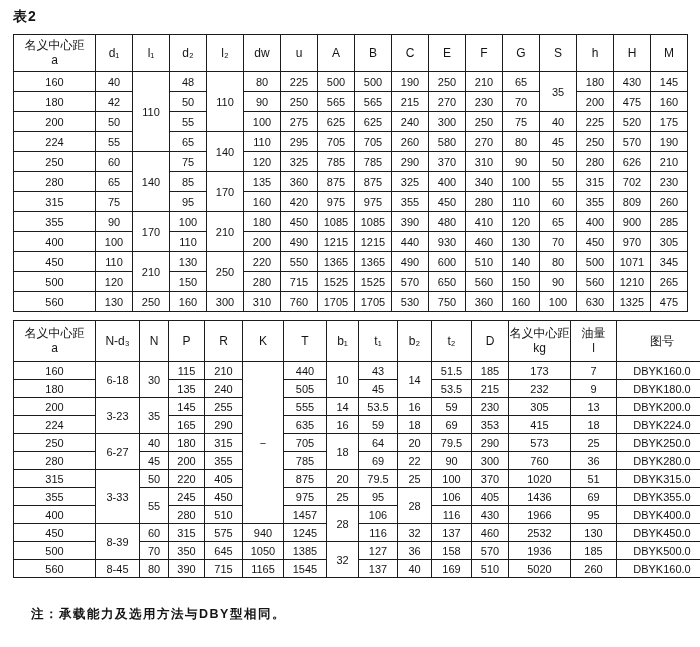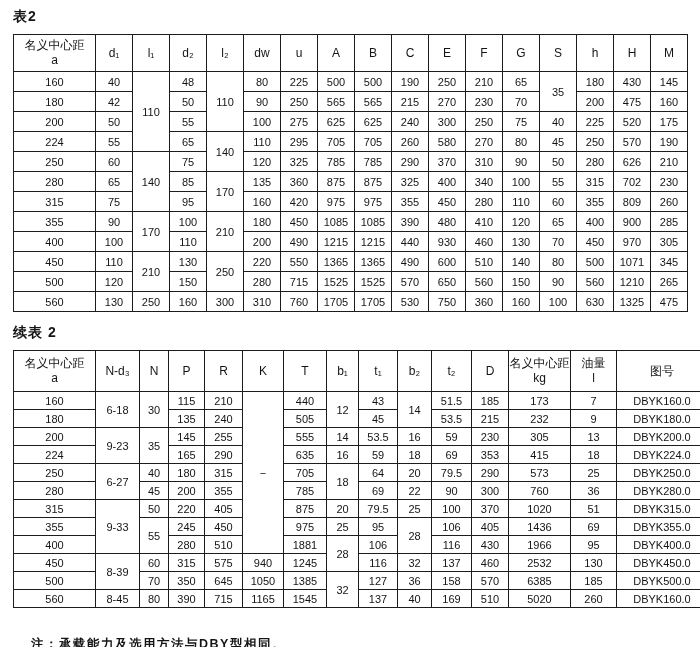--- a/index.html
+++ b/index.html
@@ -294,21 +294,20 @@
           <td>360</td>
           <td>160</td>
           <td>100</td>
           <td>630</td>
           <td>1325</td>
           <td>475</td>
         </tr>
       </tbody>
   </table>
 
-  <div class="tbl-title" style="margin-top:12px;">续表 2</div>
 
   <table class="t2">
     <colgroup>
       <col style="width:82px">
         <col style="width:44px">
         <col style="width:29px">
         <col style="width:36px">
       <col style="width:38px">
         <col style="width:41px">
         <col style="width:43px">
@@ -345,21 +344,21 @@
       </thead>
     <tbody>
         <tr>
           <td>160</td>
           <td rowspan="2">6-18</td>
           <td rowspan="2">30</td>
           <td>115</td>
           <td>210</td>
           <td rowspan="9">−</td>
           <td>440</td>
-          <td rowspan="2">12</td>
+          <td rowspan="2">10</td>
           <td>43</td>
           <td rowspan="2">14</td>
           <td>51.5</td>
           <td>185</td>
           <td>173</td>
           <td>7</td>
           <td>DBYK160.0</td>
         </tr>
         <tr>
           <td>180</td>
@@ -368,21 +367,21 @@
           <td>505</td>
           <td>45</td>
           <td>53.5</td>
           <td>215</td>
           <td>232</td>
           <td>9</td>
           <td>DBYK180.0</td>
         </tr>
         <tr>
           <td>200</td>
-          <td rowspan="2">9-23</td>
+          <td rowspan="2">3-23</td>
           <td rowspan="2">35</td>
           <td>145</td>
           <td>255</td>
           <td>555</td>
           <td>14</td>
           <td>53.5</td>
           <td>16</td>
           <td>59</td>
           <td>230</td>
           <td>305</td>
@@ -428,21 +427,21 @@
           <td>69</td>
           <td>22</td>
           <td>90</td>
           <td>300</td>
           <td>760</td>
           <td>36</td>
           <td>DBYK280.0</td>
         </tr>
         <tr>
           <td>315</td>
-          <td rowspan="3">9-33</td>
+          <td rowspan="3">3-33</td>
           <td>50</td>
           <td>220</td>
           <td>405</td>
           <td>875</td>
           <td>20</td>
           <td>79.5</td>
           <td>25</td>
           <td>100</td>
           <td>370</td>
           <td>1020</td>
@@ -461,21 +460,21 @@
           <td>106</td>
           <td>405</td>
           <td>1436</td>
           <td>69</td>
           <td>DBYK355.0</td>
         </tr>
         <tr>
           <td>400</td>
           <td>280</td>
           <td>510</td>
-          <td>1881</td>
+          <td>1457</td>
           <td rowspan="2">28</td>
           <td>106</td>
           <td>116</td>
           <td>430</td>
           <td>1966</td>
           <td>95</td>
           <td>DBYK400.0</td>
         </tr>
         <tr>
           <td>450</td>
@@ -498,21 +497,21 @@
           <td>70</td>
           <td>350</td>
           <td>645</td>
           <td>1050</td>
           <td>1385</td>
           <td rowspan="2">32</td>
           <td>127</td>
           <td>36</td>
           <td>158</td>
           <td>570</td>
-          <td>6385</td>
+          <td>1936</td>
           <td>185</td>
           <td>DBYK500.0</td>
         </tr>
         <tr>
           <td>560</td>
           <td>8-45</td>
           <td>80</td>
           <td>390</td>
           <td>715</td>
           <td>1165</td>

